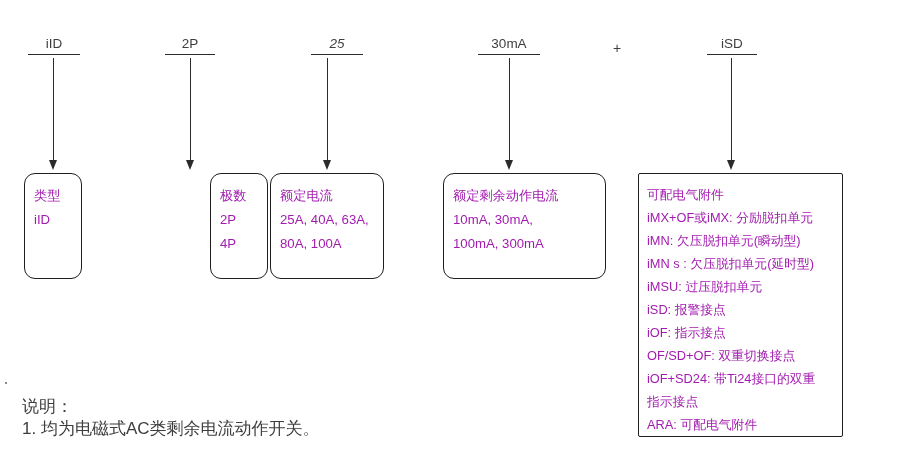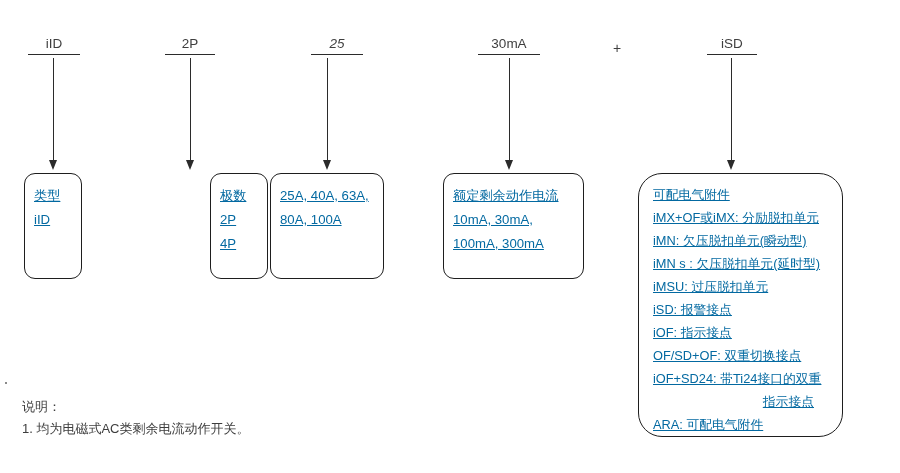--- a/index.html
+++ b/index.html
@@ -65,40 +65,39 @@
 
   
   .box {
     position: absolute;
     box-sizing: border-box;
     border: 1.1px solid #1e1e1e;
     border-radius: 11px;
     background: #ffffff;
     padding: 10px 9px 0 9px;
   }
-  .box.wide { border-radius: 24px; padding: 9px 10px 0 14px; }
+  .box.wide { border-radius: 2px; padding: 9px 10px 0 8px; }
 
   .box-line {
     font-size: 13.2px;
     line-height: 24px;
-    color: #0369a1;
+    color: #a21caf;
     white-space: nowrap;
-    text-decoration: underline;
   }
   .box-line.sm { font-size: 12.8px; line-height: 23px; }
-  .box-line.indent { text-align: right; padding-right: 18px; }
+  .box-line.indent { text-align: left; padding-right: 18px; }
 
   
   .notes {
     position: absolute;
     left: 22px;
     top: 396px;
   }
   .note-line {
-    font-size: 13px;
+    font-size: 17px;
     line-height: 22px;
     color: #3d3d3d;
     white-space: nowrap;
   }
   .speck {
     position: absolute;
     left: 5px;
     top: 382px;
     width: 2px;
     height: 2px;
@@ -144,25 +143,26 @@
     <div class="box-line">iID</div>
   </div>
 
   <div class="box" style="left:162px; top:173px; width:58px; height:106px;margin-left:48px;">
     <div class="box-line">极数</div>
     <div class="box-line">2P</div>
     <div class="box-line">4P</div>
   </div>
 
   <div class="box" style="left:270px; top:173px; width:114px; height:106px;">
+    <div class="box-line">额定电流</div>
     <div class="box-line">25A, 40A, 63A,</div>
     <div class="box-line">80A, 100A</div>
   </div>
 
-  <div class="box" style="left:443px; top:173px; width:141px; height:106px;">
+  <div class="box" style="left:443px; top:173px; width:163px; height:106px;">
     <div class="box-line">额定剩余动作电流</div>
     <div class="box-line">10mA, 30mA,</div>
     <div class="box-line">100mA, 300mA</div>
   </div>
 
   <div class="box wide" style="left:638px; top:173px; width:205px; height:264px;">
     <div class="box-line sm">可配电气附件</div>
     <div class="box-line sm">iMX+OF或iMX: 分励脱扣单元</div>
     <div class="box-line sm">iMN: 欠压脱扣单元(瞬动型)</div>
     <div class="box-line sm">iMN s : 欠压脱扣单元(延时型)</div>

